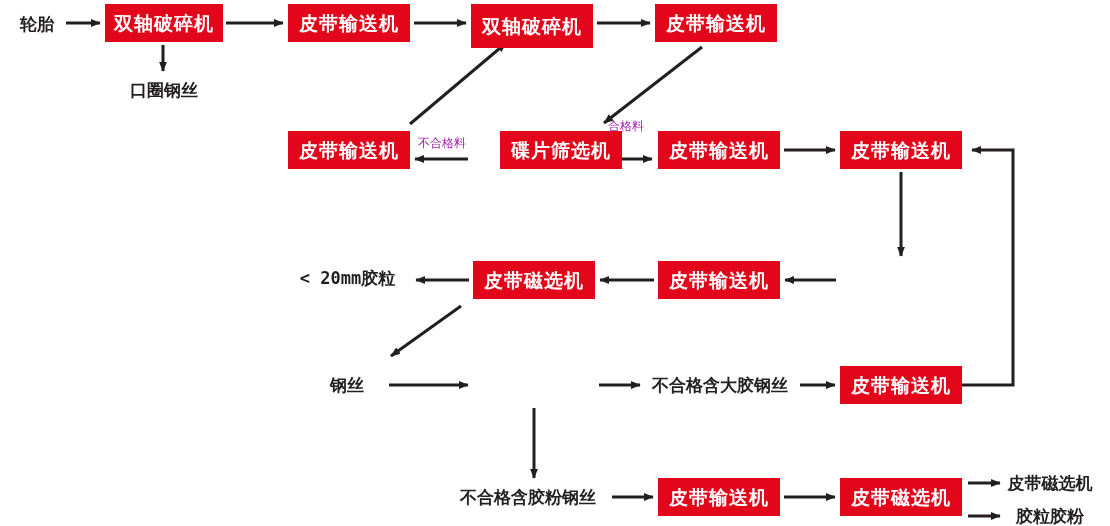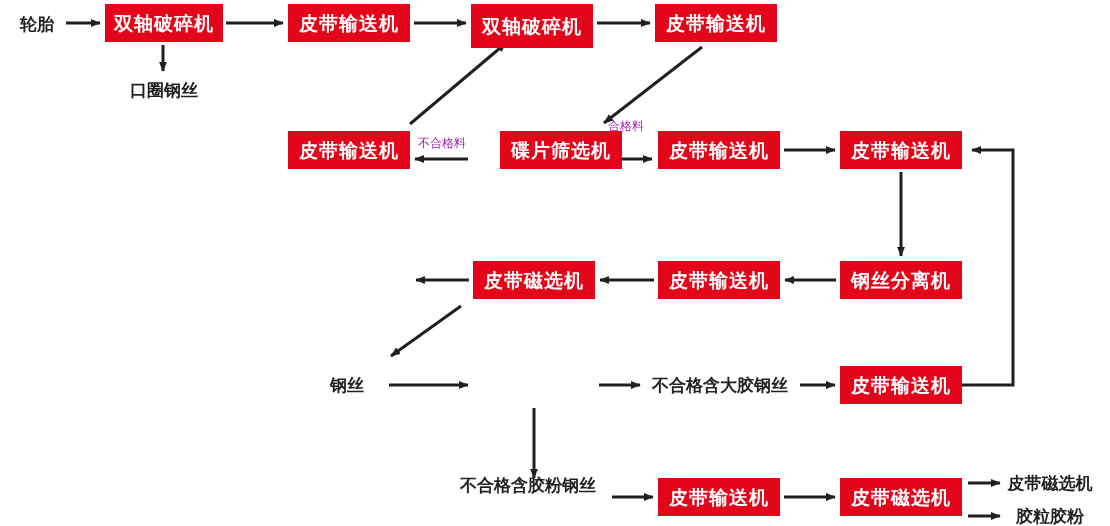--- a/index.html
+++ b/index.html
@@ -118,29 +118,29 @@
   <div class="plain" style="left:105px;top:76px;width:118px;height:28px;">口圈钢丝</div>
   <div class="node" style="left:288px;top:4px;width:122px;height:38px;">皮带输送机</div>
   <div class="node" style="left:471px;top:4px;width:122px;height:44px;">双轴破碎机</div>
   <div class="node" style="left:655px;top:4px;width:122px;height:38px;">皮带输送机</div>
 
   <div class="node" style="left:288px;top:131px;width:122px;height:38px;">皮带输送机</div>
   <div class="node" style="left:473px;top:131px;width:122px;height:38px;margin-left:27px;">碟片筛选机</div>
   <div class="node" style="left:658px;top:131px;width:122px;height:38px;">皮带输送机</div>
   <div class="node" style="left:840px;top:131px;width:122px;height:38px;">皮带输送机</div>
 
+  <div class="plain mono-lt" style="left:285px;top:264px;width:125px;height:28px;">&lt; 20mm胶粒</div>
   <div class="node" style="left:473px;top:261px;width:122px;height:38px;">皮带磁选机</div>
   <div class="node" style="left:658px;top:261px;width:122px;height:38px;">皮带输送机</div>
-  <div class="node" style="left:840px;top:261px;width:122px;height:38px;">钢丝分离机</div>
 
   <div class="plain" style="left:316px;top:371px;width:62px;height:28px;">钢丝</div>
   <div class="plain" style="left:645px;top:371px;width:150px;height:28px;">不合格含大胶钢丝</div>
   <div class="node" style="left:840px;top:366px;width:122px;height:38px;">皮带输送机</div>
 
-  <div class="plain" style="left:449px;top:471px;width:158px;height:28px;">不合格含胶粉钢丝</div>
+  <div class="plain" style="left:449px;top:483px;width:158px;height:28px;">不合格含胶粉钢丝</div>
   <div class="node" style="left:658px;top:478px;width:122px;height:38px;">皮带输送机</div>
   <div class="node" style="left:840px;top:478px;width:122px;height:38px;">皮带磁选机</div>
   <div class="plain" style="left:1000px;top:470px;width:100px;height:26px;">皮带磁选机</div>
   <div class="plain" style="left:1000px;top:503px;width:100px;height:26px;">胶粒胶粉</div>
 
   <div class="edge-label" style="left:413px;top:135px;width:58px;height:16px;">不合格料</div>
   <div class="edge-label" style="left:600px;top:118px;width:52px;height:16px;">合格料</div>
 
 </div>
 

